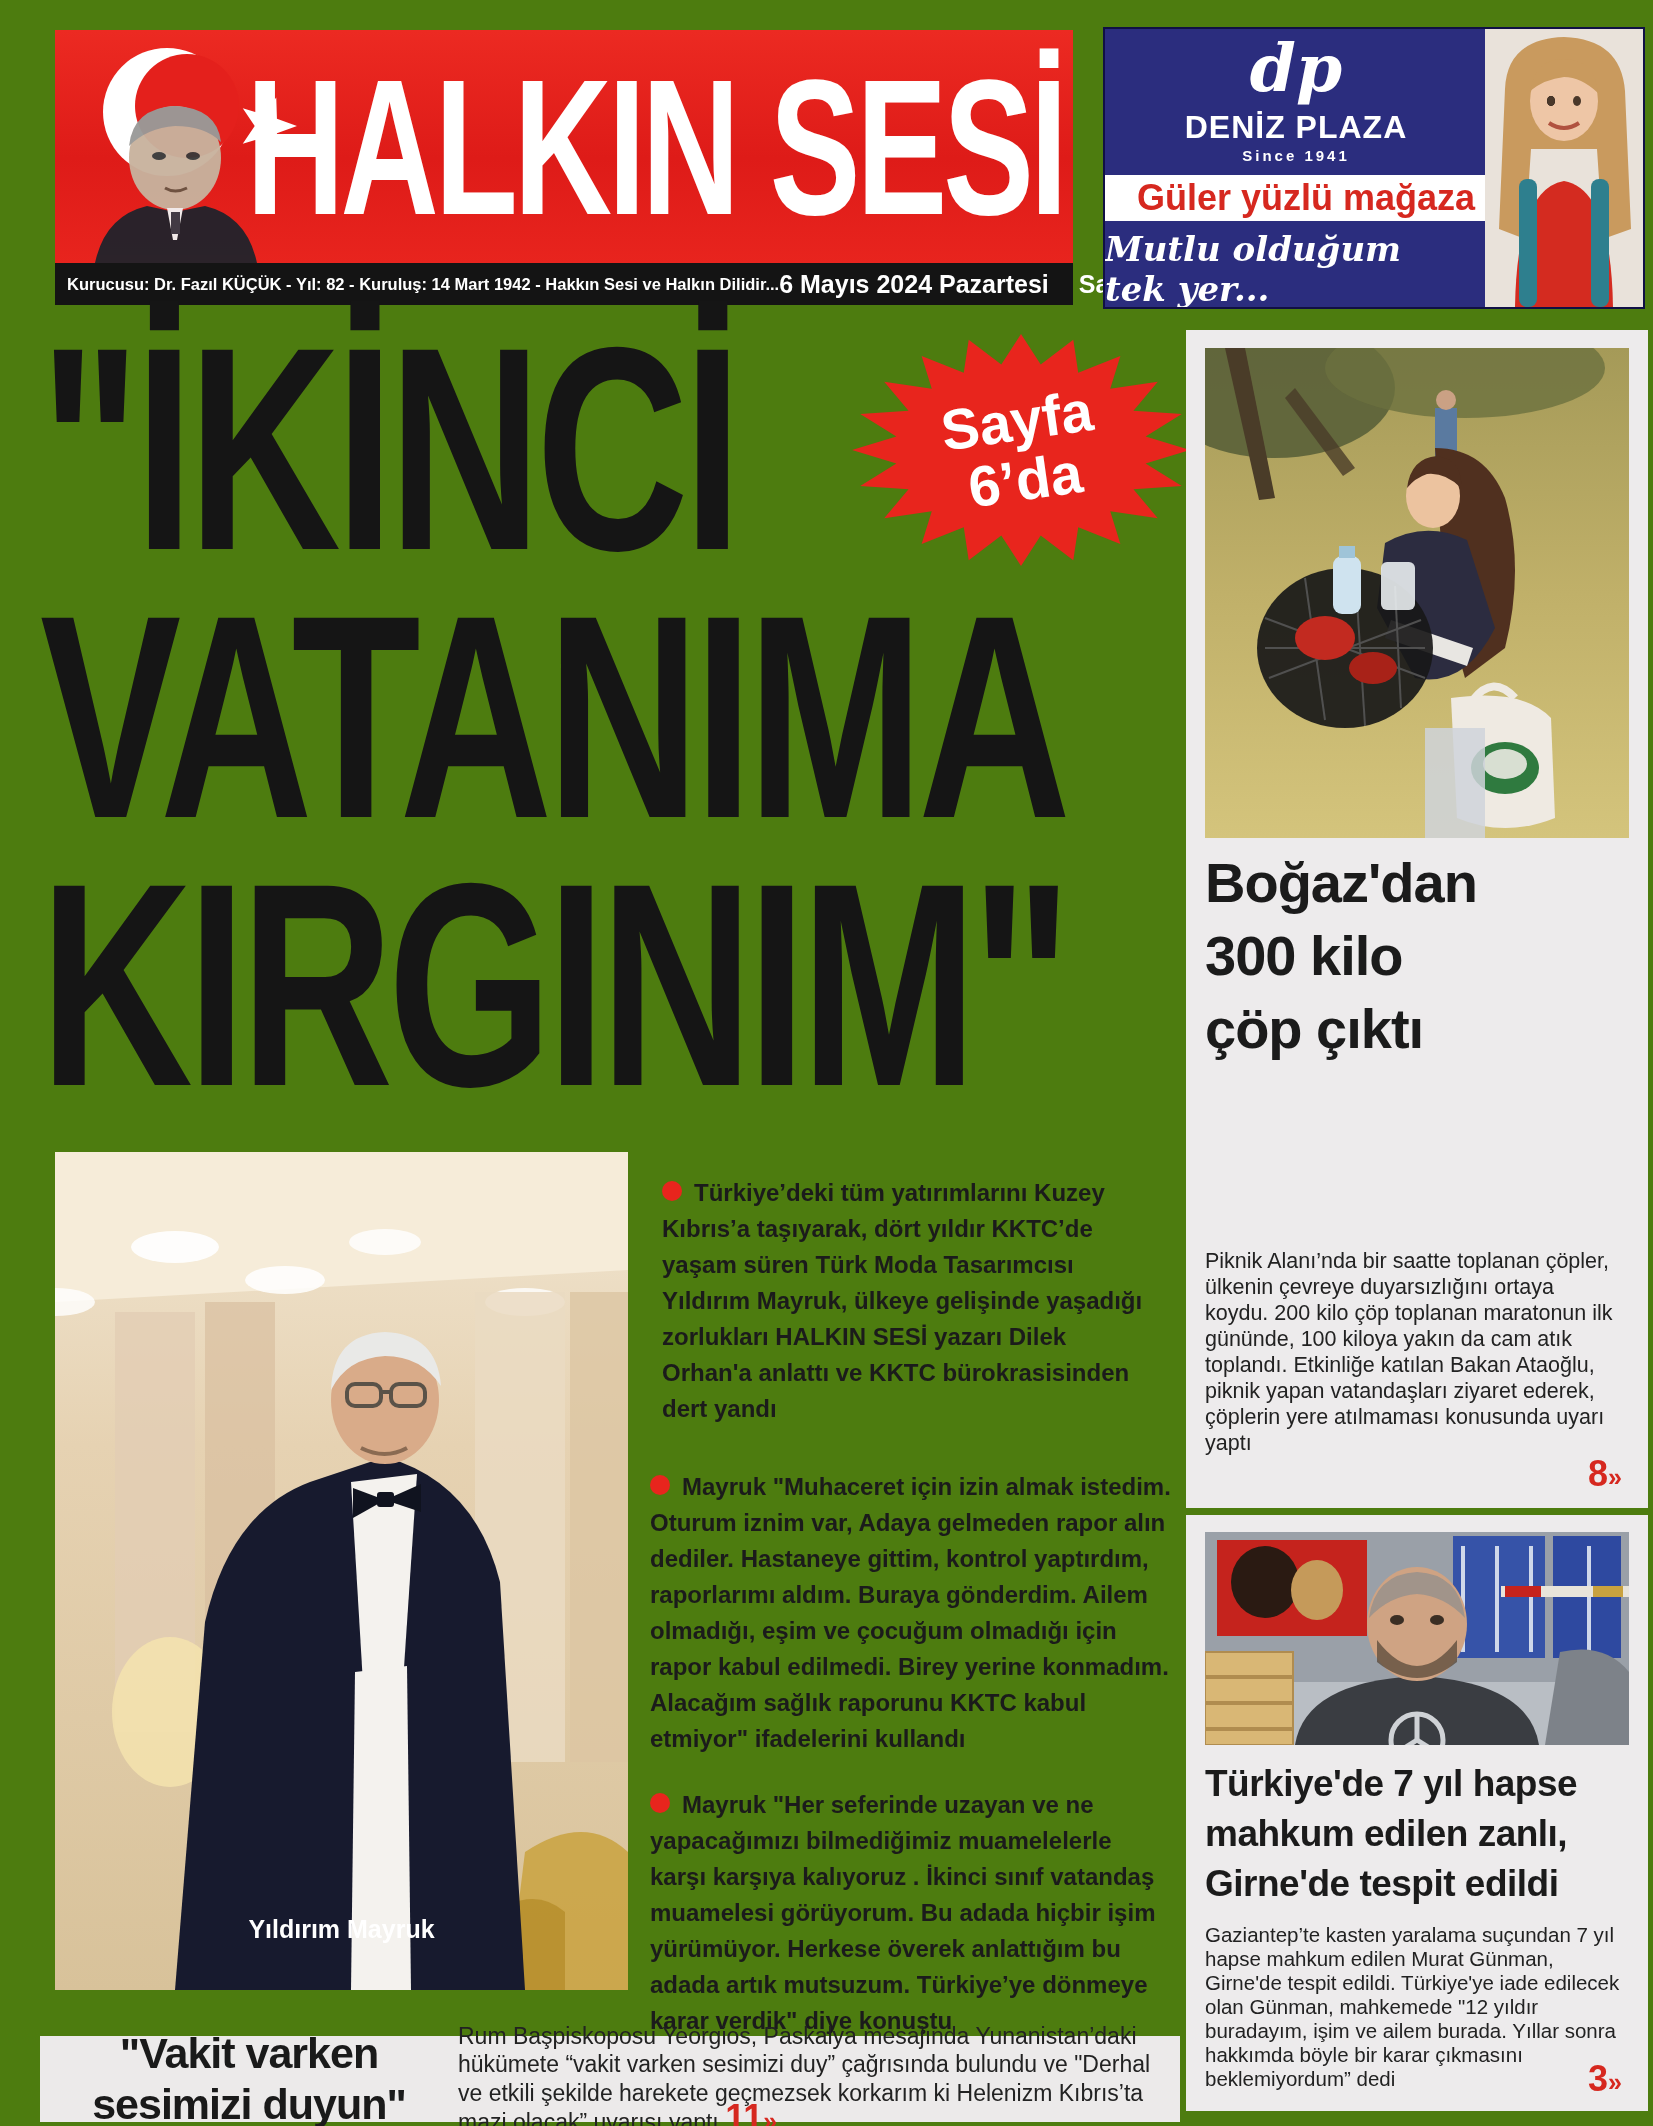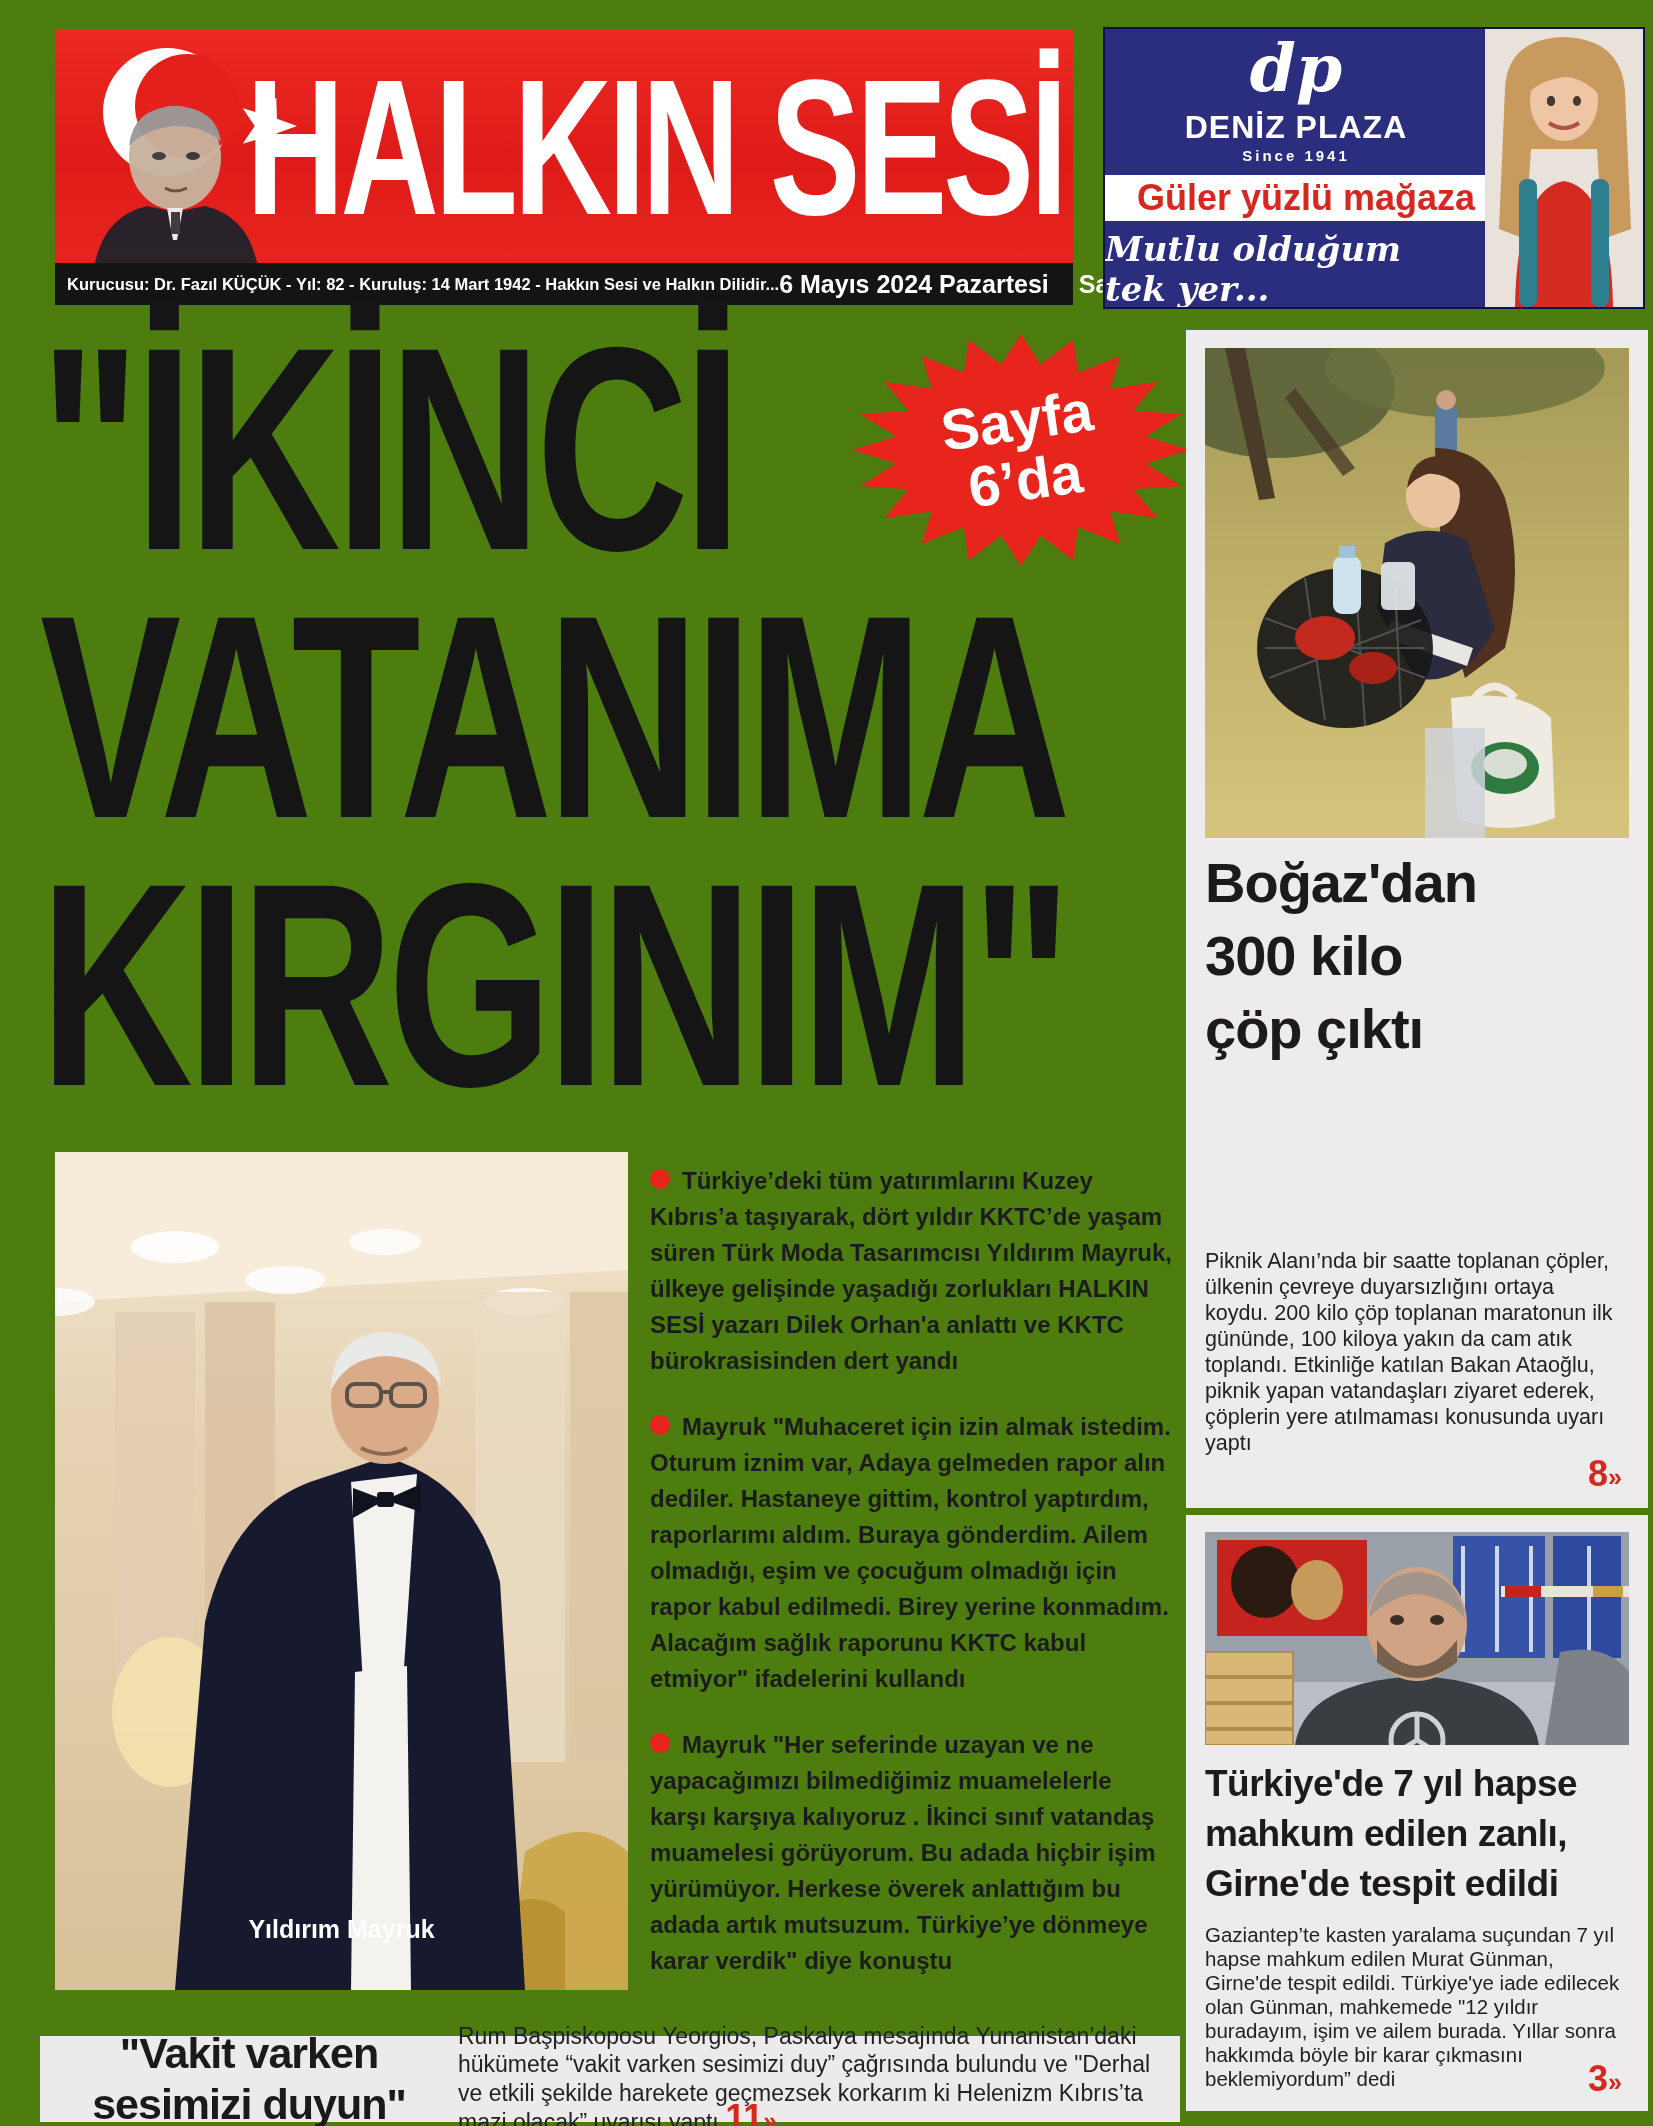--- a/index.html
+++ b/index.html
@@ -201,21 +201,21 @@
       <path d="M276,238 Q278,182 330,180 Q382,182 386,234 Q366,204 330,204 Q292,206 276,238 Z" fill="#e9e9e7"></path>
       <rect x="292" y="232" width="34" height="22" rx="8" fill="none" stroke="#5a5248" stroke-width="4"></rect>
       <rect x="336" y="232" width="34" height="22" rx="8" fill="none" stroke="#5a5248" stroke-width="4"></rect>
       <line x1="326" y1="240" x2="336" y2="240" stroke="#5a5248" stroke-width="4"></line>
       <path d="M306,296 Q330,308 352,296" stroke="#8a6a52" stroke-width="4" fill="none"></path>
     </svg>
     <div class="abs lead-caption">Yıldırım Mayruk</div>
   </div>
 
   <div class="abs bullets">
-    <p class="bullet" style="margin:0"><span class="dot"></span><span>Türkiye’deki tüm yatırımlarını Kuzey Kıbrıs’a taşıyarak, dört yıldır KKTC’de yaşam süren Türk Moda Tasarımcısı Yıldırım Mayruk, ülkeye gelişinde yaşadığı zorlukları HALKIN SESİ yazarı Dilek Orhan'a anlattı ve KKTC bürokrasisinden dert yandı</span></p>
+    <p class="bullet" style="margin:12px"><span class="dot"></span><span>Türkiye’deki tüm yatırımlarını Kuzey Kıbrıs’a taşıyarak, dört yıldır KKTC’de yaşam süren Türk Moda Tasarımcısı Yıldırım Mayruk, ülkeye gelişinde yaşadığı zorlukları HALKIN SESİ yazarı Dilek Orhan'a anlattı ve KKTC bürokrasisinden dert yandı</span></p>
     <p class="bullet" style="margin:0"><span class="dot"></span><span>Mayruk "Muhaceret için izin almak istedim. Oturum iznim var, Adaya gelmeden rapor alın dediler. Hastaneye gittim, kontrol yaptırdım, raporlarımı aldım. Buraya gönderdim. Ailem olmadığı, eşim ve çocuğum olmadığı için rapor kabul edilmedi. Birey yerine konmadım. Alacağım sağlık raporunu KKTC kabul etmiyor" ifadelerini kullandı</span></p>
     <p class="bullet" style="margin:0"><span class="dot"></span><span>Mayruk "Her seferinde uzayan ve ne yapacağımızı bilmediğimiz muamelelerle karşı karşıya kalıyoruz . İkinci sınıf vatandaş muamelesi görüyorum. Bu adada hiçbir işim yürümüyor. Herkese överek anlattığım bu adada artık mutsuzum. Türkiye’ye dönmeye karar verdik" diye konuştu</span></p>
   </div>
 
   <div class="abs bottom-strip">
     <div class="bs-headline">
       <div>"Vakit varken</div>
       <div>sesimizi duyun"</div>
     </div>
     <div class="bs-body">

